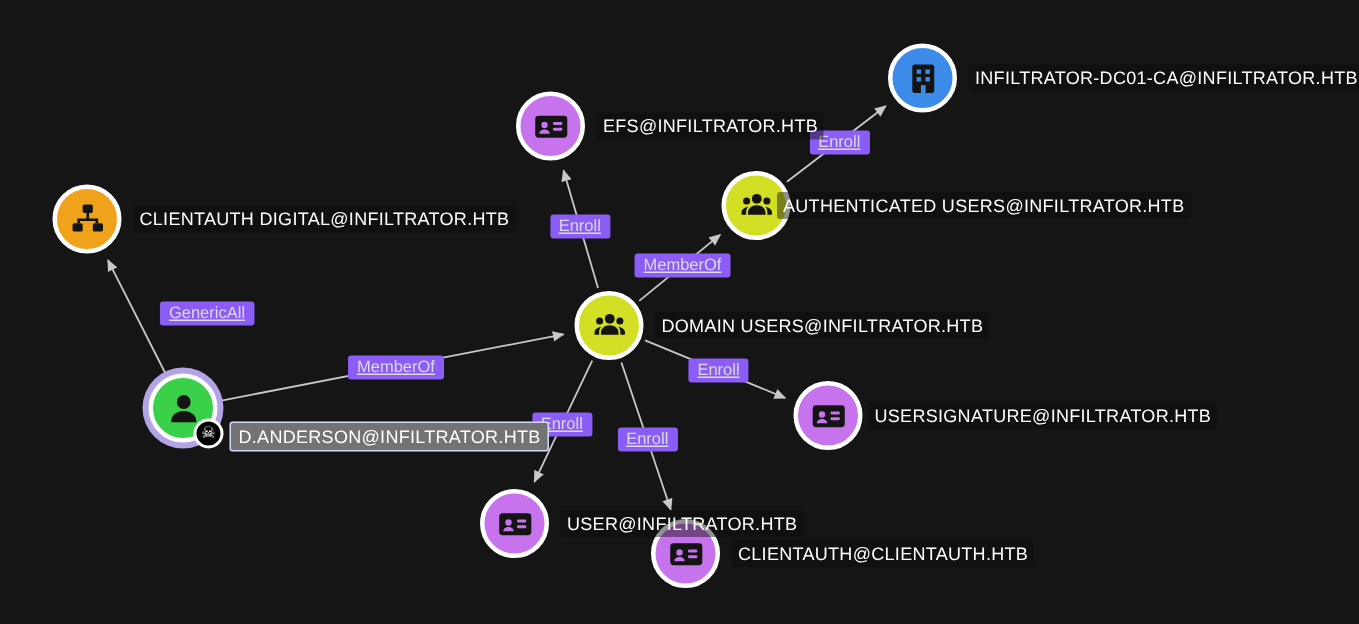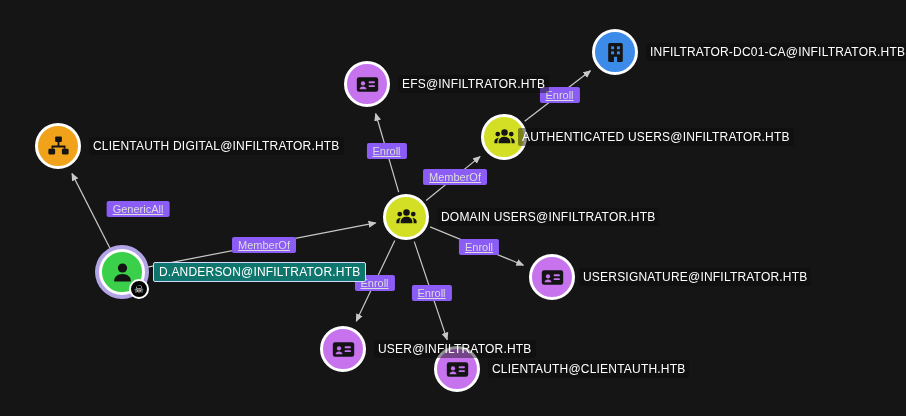--- a/index.html
+++ b/index.html
@@ -25,22 +25,23 @@
     color:#ffffff;font-size:11px;line-height:16px;text-align:center;
     box-sizing:border-box;z-index:4;
   }
   .node-label{
     position:absolute;transform:translateY(-50%);
     color:#ffffff;font-size:12px;letter-spacing:.2px;white-space:nowrap;
     padding:2px 4px;background:rgba(10,10,10,0.45);border-radius:2px;
     z-index:5;cursor:pointer;
   }
   .node-label.selected{
-    background:#0f766e;border:1px solid #d6d9ff;color:#ffffff;
+    background:#737373;border:1px solid #d6d9ff;color:#ffffff;
     padding:2px 5px;
+    margin-top:19px;
   }
   .edge-label{
     position:absolute;transform:translate(-50%,-50%);
     color:#dcdcdc;font-size:11px;white-space:nowrap;
     padding:2px 6px;background:#8b5cf6;border-radius:2px;
     z-index:2;cursor:pointer;text-decoration:underline;
   }
 </style>
 </head>
 <body>

